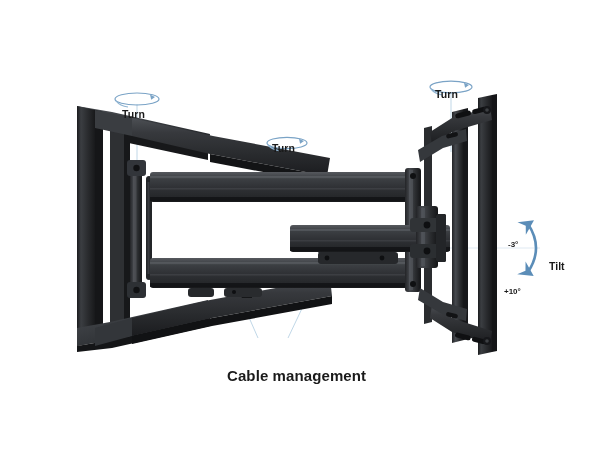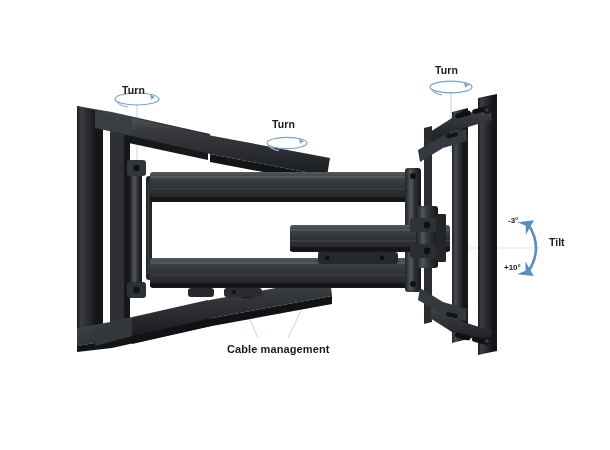--- a/index.html
+++ b/index.html
@@ -1,24 +1,24 @@
 <!DOCTYPE html>
 <html><head>
 <meta charset="utf-8">
 <style>
   html,body{margin:0;padding:0;background:#fff;}
   body{width:610px;height:450px;overflow:hidden;
        font-family:"Liberation Sans","DejaVu Sans",sans-serif;}
   #stage{position:relative;width:610px;height:450px;background:#ffffff;}
   #stage svg{position:absolute;left:0;top:0;}
-  .lbl{position:absolute;font-weight:bold;color:#1a1a1a;white-space:nowrap;}
+  .lbl{position:absolute;font-weight:bold;color:#1a1a1a;white-space:nowrap;margin-top:24px;}
   .lbl-turn{font-size:10.5px;letter-spacing:.1px;}
   .lbl-tilt{font-size:10.5px;}
   .lbl-ang{font-size:8px;font-weight:bold;color:#1a1a1a;}
-  .lbl-cable{font-size:11px;letter-spacing:.1px;}
+  .lbl-cable{font-size:15px;letter-spacing:.1px;}
 </style>
 </head>
 <body>
 
 <div id="stage">
 
   <svg width="610" height="450" viewBox="0 0 610 450">
     <defs>
       <linearGradient id="gBarH" x1="0" y1="0" x2="0" y2="1">
         <stop offset="0%" stop-color="#56595e"></stop>

